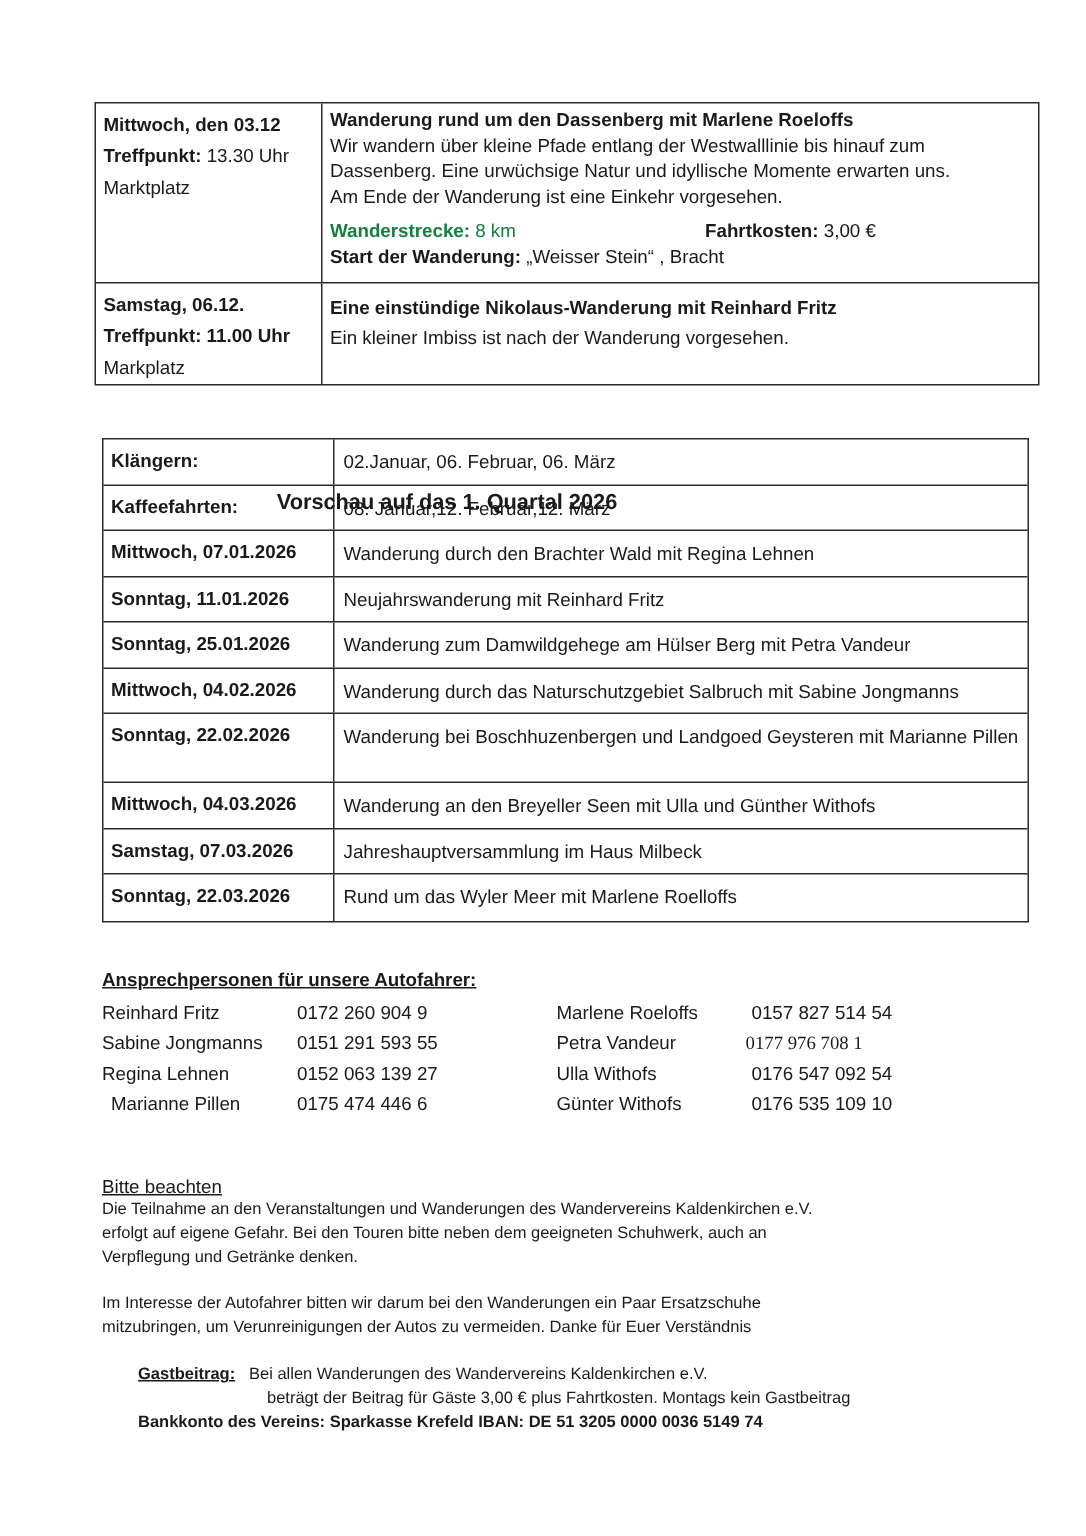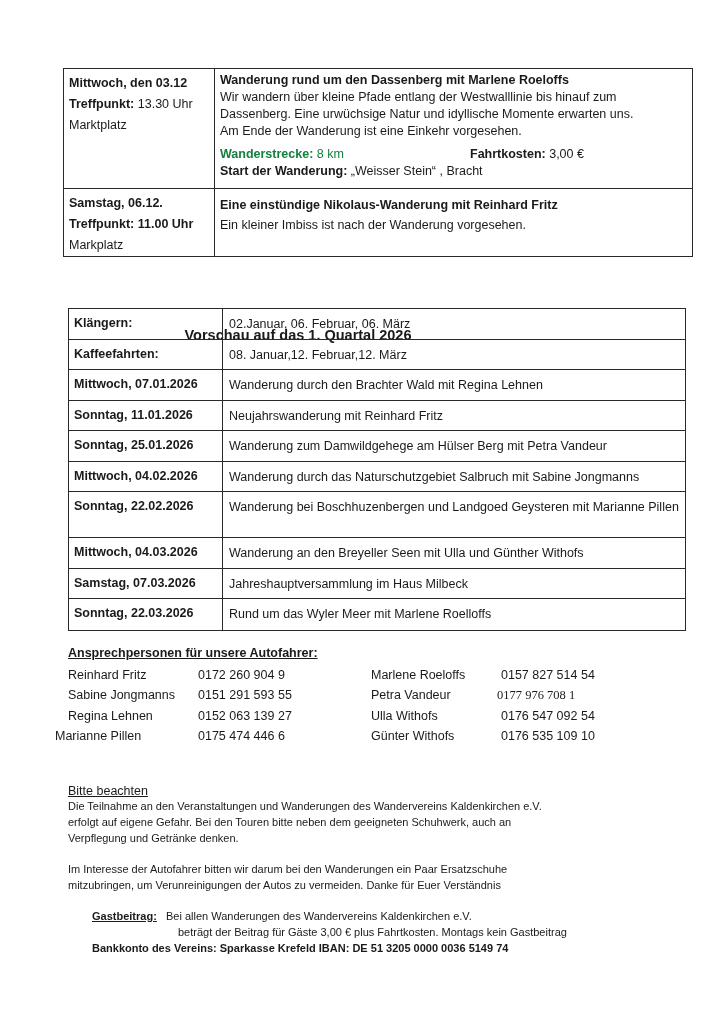--- a/index.html
+++ b/index.html
@@ -29,21 +29,21 @@
   .t1 .c1 .first { font-weight: bold; }
   .t1 .c2 .line { line-height: 17px; }
 
   .heading {
     position: absolute; left: 0; width: 596px; top: 285px;
     text-align: center; font-weight: bold; font-size: 14.5px; margin-top: 42px;
   }
 
   
   .t2 {
-    position: absolute; left: 68px; top: 308px; width: 618px;
+    position: absolute; left: 68px; top: 292px; width: 618px;
     border: 1.5px solid #2a2a2a;
   }
   .t2 .row { display: flex; border-bottom: 1.5px solid #2a2a2a; min-height: 30.5px; }
   .t2 .row:last-child { border-bottom: none; }
   .t2 .c1 { width: 154px; border-right: 1.5px solid #2a2a2a; padding: 7px 5px 4px 5px; font-weight: bold; font-size: 12.5px; }
   .t2 .c2 { flex: 1; padding: 7px 6px 4px 6px; font-size: 12.5px; line-height: 16px; }
   .t2 .tall { min-height: 46px; }
 
   .contacts-title {
     position: absolute; left: 68px; top: 646px;
@@ -136,21 +136,21 @@
 </div>
 
 <div class="contacts-title">Ansprechpersonen für unsere Autofahrer:</div>
 
 <div class="contact" style="left:68px; top:667px;">Reinhard Fritz</div>
 <div class="contact" style="left:198px; top:667px;">0172 260 904 9</div>
 <div class="contact" style="left:68px; top:687px;">Sabine Jongmanns</div>
 <div class="contact" style="left:198px; top:687px;">0151 291 593 55</div>
 <div class="contact" style="left:68px; top:708px;">Regina Lehnen</div>
 <div class="contact" style="left:198px; top:708px;">0152 063 139 27</div>
-<div class="contact" style="left:55px; top:728px;">Marianne Pillen</div>
+<div class="contact" style="left:74px; top:728px;">Marianne Pillen</div>
 <div class="contact" style="left:198px; top:728px;">0175 474 446 6</div>
 
 <div class="contact" style="left:371px; top:667px;">Marlene Roeloffs</div>
 <div class="contact" style="left:501px; top:667px;">0157 827 514 54</div>
 <div class="contact" style="left:371px; top:687px;">Petra Vandeur</div>
 <div class="contact" style="left:497px; top:687px;font-family:Liberation Serif, serif;">0177 976 708 1</div>
 <div class="contact" style="left:371px; top:708px;">Ulla Withofs</div>
 <div class="contact" style="left:501px; top:708px;">0176 547 092 54</div>
 <div class="contact" style="left:371px; top:728px;">Günter Withofs</div>
 <div class="contact" style="left:501px; top:728px;">0176 535 109 10</div>

